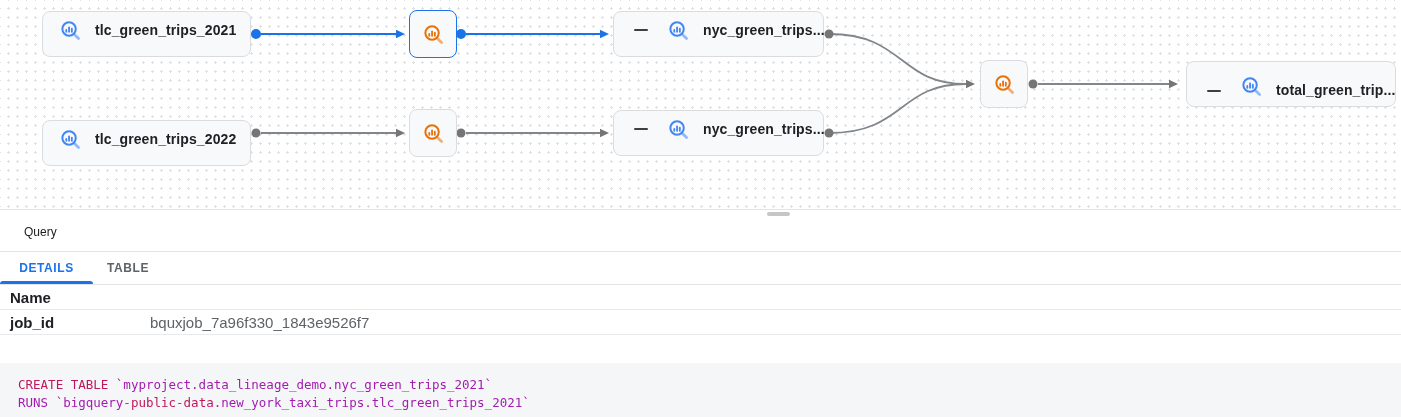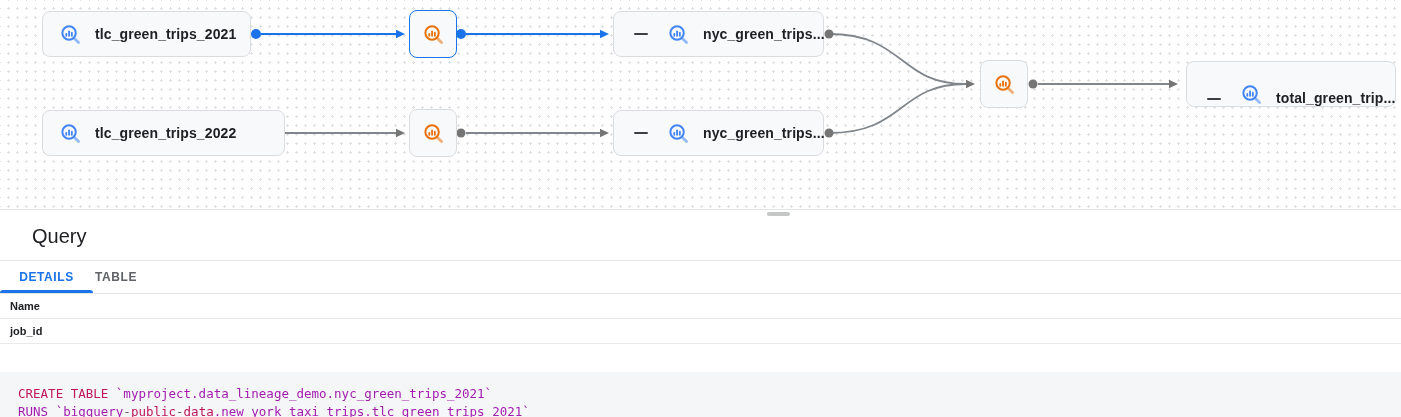--- a/index.html
+++ b/index.html
@@ -18,21 +18,21 @@
   .edge.blue line, .edge.blue path { stroke:#1a73e8; stroke-width:2; fill:none; }
   .edge.blue polygon { fill:#1a73e8; }
   .edge.gray line, .edge.gray path { stroke:#80868b; stroke-width:1.8; fill:none; }
   .edge.gray polygon { fill:#757575; }
   .port-blue { fill:#1a73e8; }
   .port-gray { fill:#757575; }
 
   .node {
     position:absolute; display:flex; align-items:center;
     background:#f8f9fa; border:1px solid #dadce0; border-radius:8px;
-    height:46px; padding:0 14px 0 16px; gap:13px; cursor:pointer;
+    height:46px; padding:0 14px 8px 16px; gap:13px; cursor:pointer;
   }
   .node-label { font-size:14px; font-weight:600; color:#202124; letter-spacing:.1px;
                 white-space:nowrap; }
   .proc-node {
     position:absolute; width:48px; height:48px; border-radius:8px;
     background:#f8f9fa; border:1px solid #dadce0;
     display:flex; align-items:center; justify-content:center; cursor:pointer;
   }
   .proc-node.selected { border:1.6px solid #1a73e8; }
   .bq-icon { width:23px; height:23px; flex:none; }
@@ -46,37 +46,37 @@
 
   
   .drag-handle {
     position:absolute; top:212px; left:767px; width:23px; height:4px;
     background:#c4c7c5; border-radius:2px; cursor:row-resize; z-index:5;
   }
 
   
   .panel { position:relative; width:1401px; background:#fff; }
   .panel-title {
-    padding:15px 18px 12px 32px; font-size:20px; color:#202124;
+    padding:15px 18px 12px 24px; font-size:12px; color:#202124;
     border-bottom:1px solid #e3e4e6;
   }
   .tabs { display:flex; height:33px; border-bottom:1px solid #e3e4e6; }
   .tab {
     position:relative; display:flex; align-items:center; justify-content:center;
     font-size:12px; font-weight:bold; letter-spacing:.6px; color:#5f6368;
-    cursor:pointer; padding:0 2px;
+    cursor:pointer; padding:0 14px;
   }
   .tab:first-child { width:93px; }
   .tab.active { color:#1a73e8; }
   .tab.active::after {
     content:""; position:absolute; left:0; right:0; bottom:0; height:3px;
     background:#1a73e8; border-radius:3px 3px 0 0;
   }
   .row { display:flex; align-items:center; height:25px; border-bottom:1px solid #e8eaed;
-         font-size:11px; }
+         font-size:15px; }
   .row-label { width:150px; padding-left:10px; font-weight:bold; color:#202124; flex:none; }
   .row-value { color:#5f6368; white-space:nowrap; }
 
   
   .code {
     margin-top:28px; background:#f5f6f7; padding:13px 18px; min-height:76px;
     font-family:"DejaVu Sans Mono","Liberation Mono",monospace;
     font-size:12.5px; line-height:18px; color:#202124;
   }
   .code-line { white-space:pre; }
@@ -139,21 +139,21 @@
     <circle class="port-gray" cx="1033" cy="84" r="4.5"></circle>
   </svg>
 
   <div class="node" style="left:42px; top:11px; width:209px;">
     <svg class="bq-icon icon-blue" viewBox="0 0 24 24">
         <use href="#bq-glyph"></use>
       </svg>
     <span class="node-label">tlc_green_trips_2021</span>
   </div>
 
-  <div class="node" style="left:42px; top:110px; width:243px;">
+  <div class="node" style="left:42px; top:120px; width:209px;">
     <svg class="bq-icon icon-blue" viewBox="0 0 24 24">
         <use href="#bq-glyph"></use>
       </svg>
     <span class="node-label">tlc_green_trips_2022</span>
   </div>
 
   <div class="proc-node selected" style="left:409px; top:10px;">
     <svg class="bq-icon icon-orange" viewBox="0 0 24 24">
         <use href="#bq-glyph"></use>
       </svg>
@@ -209,20 +209,21 @@
       <span>TABLE</span>
     </div>
   </div>
 
   <div>
     <div class="row">
       <div class="row-label">Name</div>
     </div>
     <div class="row">
       <div class="row-label">job_id</div>
+      <div class="row-value">bquxjob_7a96f330_1843e9526f7</div>
     </div>
   </div>
 
   <div class="code">
       <div class="code-line"><span class="seg-keyword">CREATE TABLE</span><span class="seg-plain"> `myproject.data_lineage_demo.nyc_green_trips_2021`</span></div>
       <div class="code-line"><span class="seg-plain">RUNS `bigquery</span><span class="seg-muted">-</span><span class="seg-keyword">public</span><span class="seg-muted">-</span><span class="seg-keyword">data</span><span class="seg-plain">.new_york_taxi_trips.tlc_green_trips_2021`</span></div>
     </div>
 </div>
 
 </body></html>

